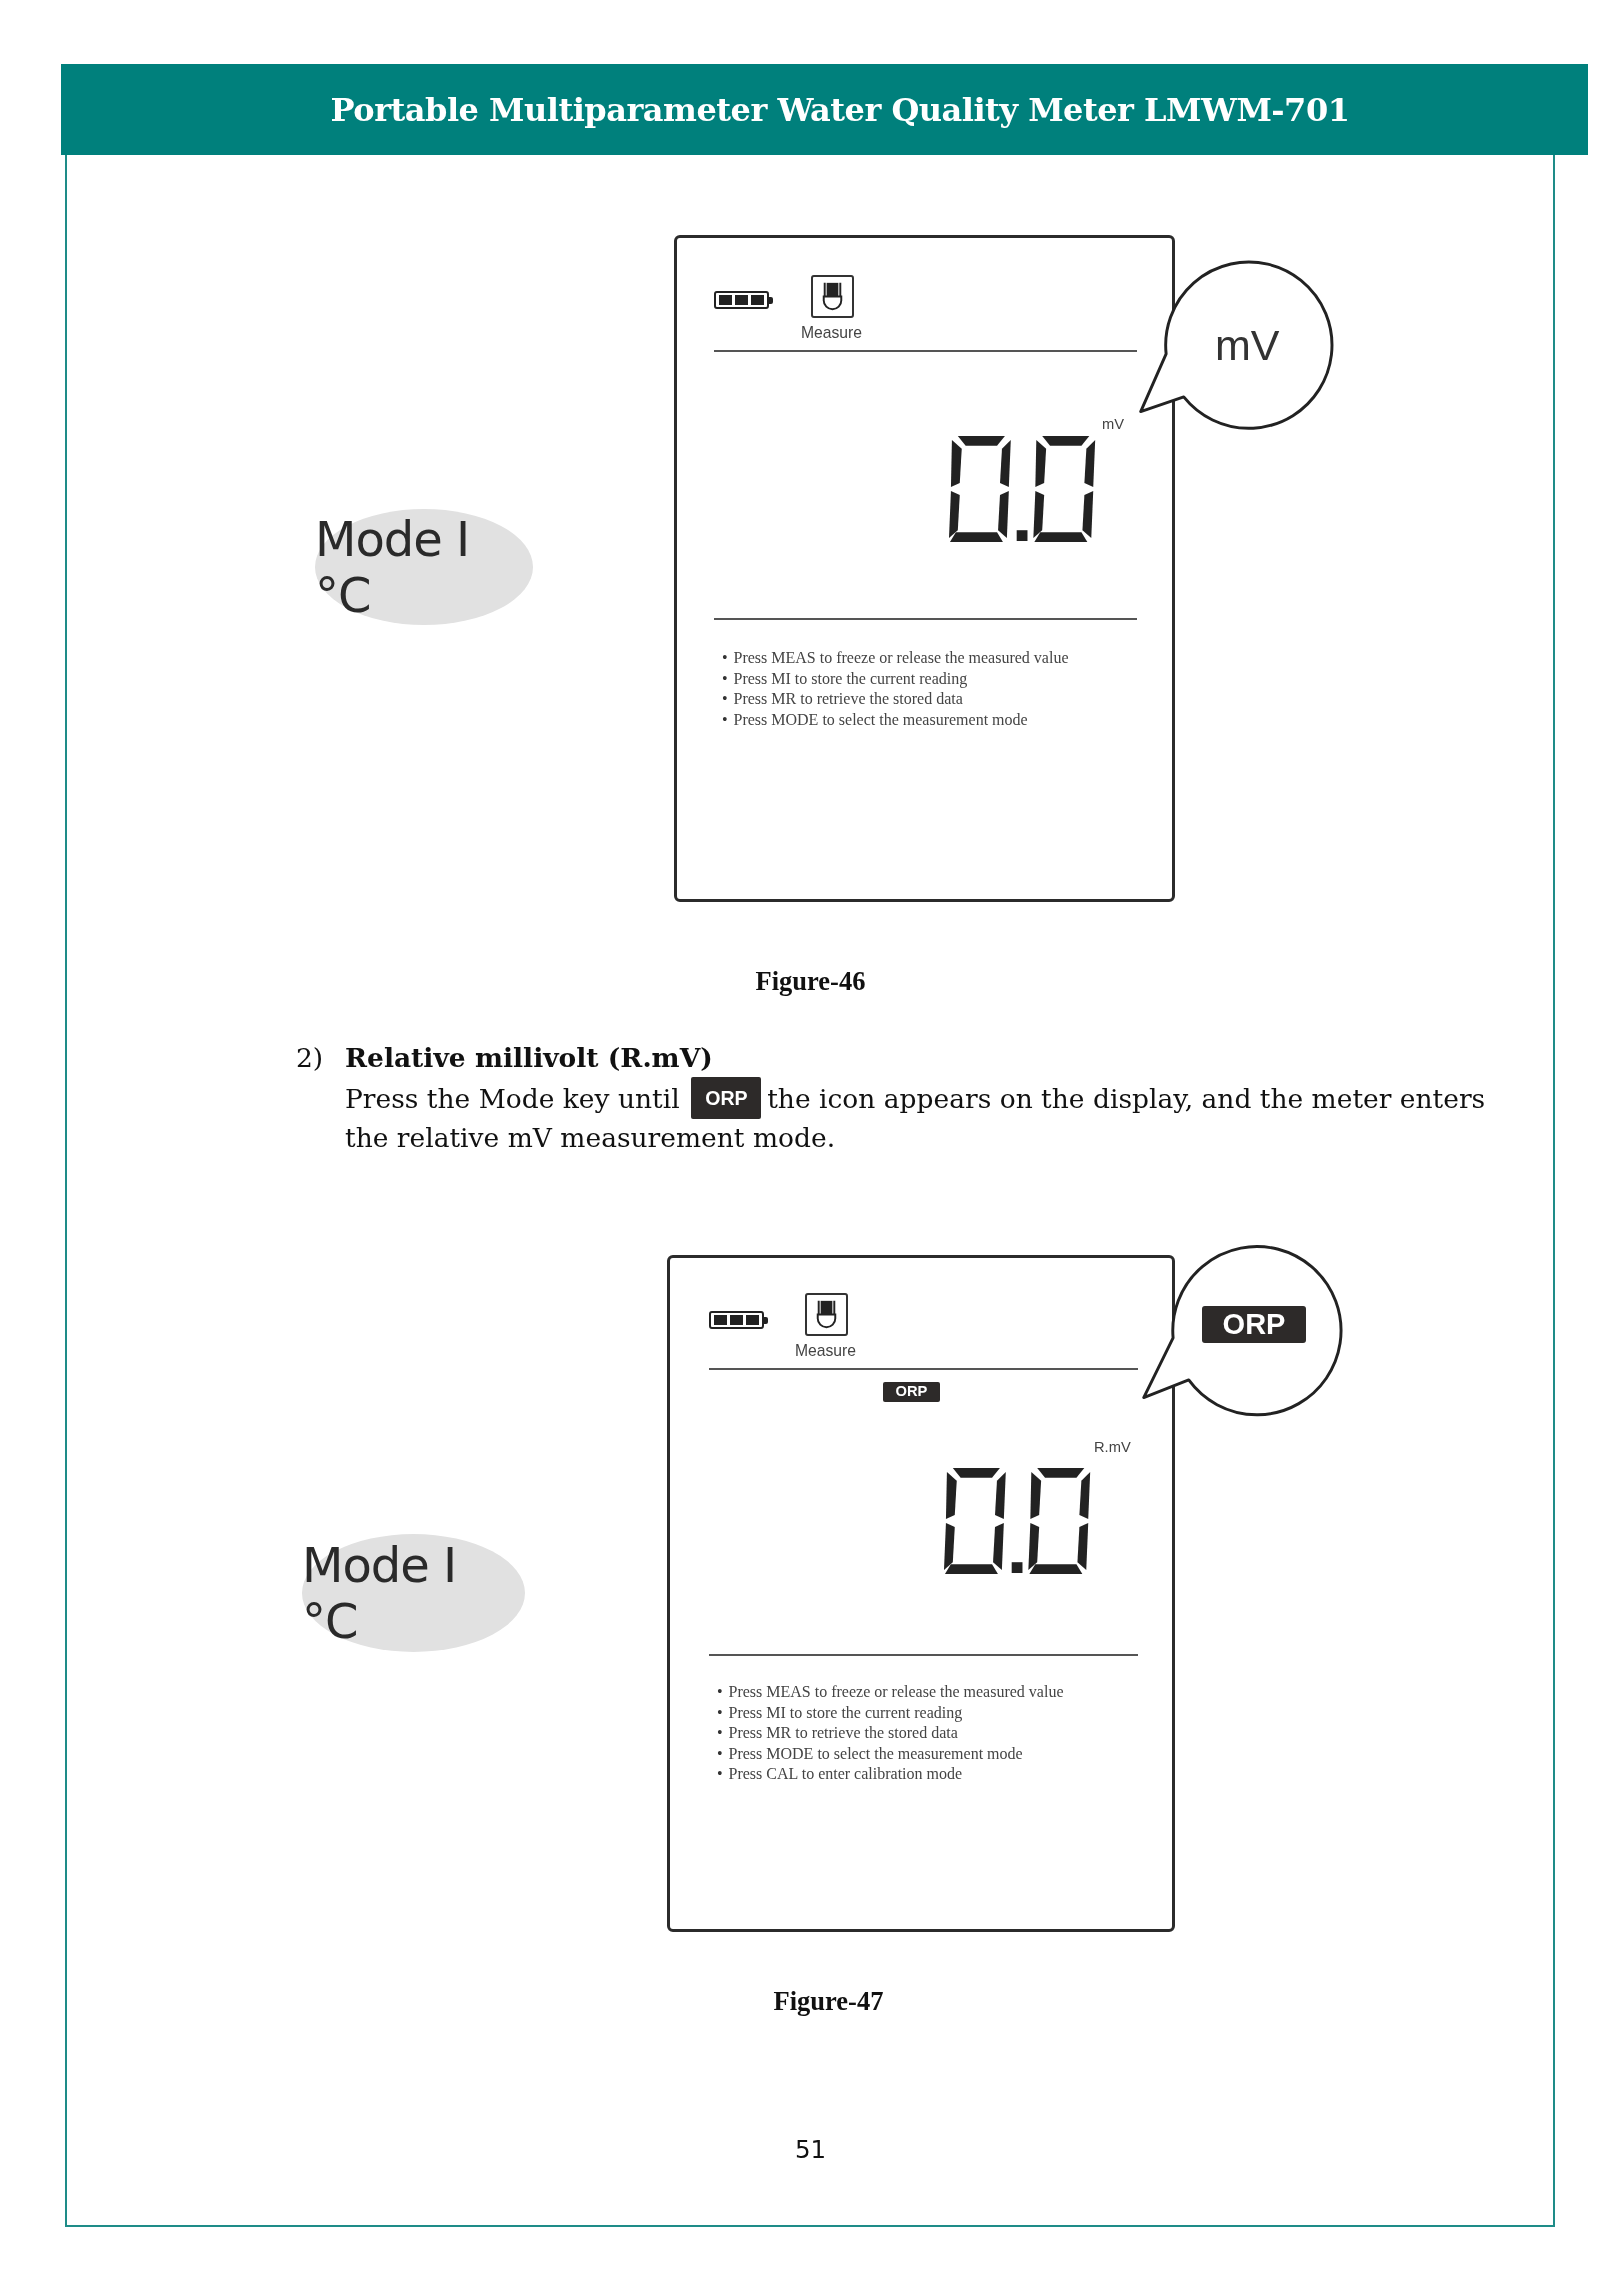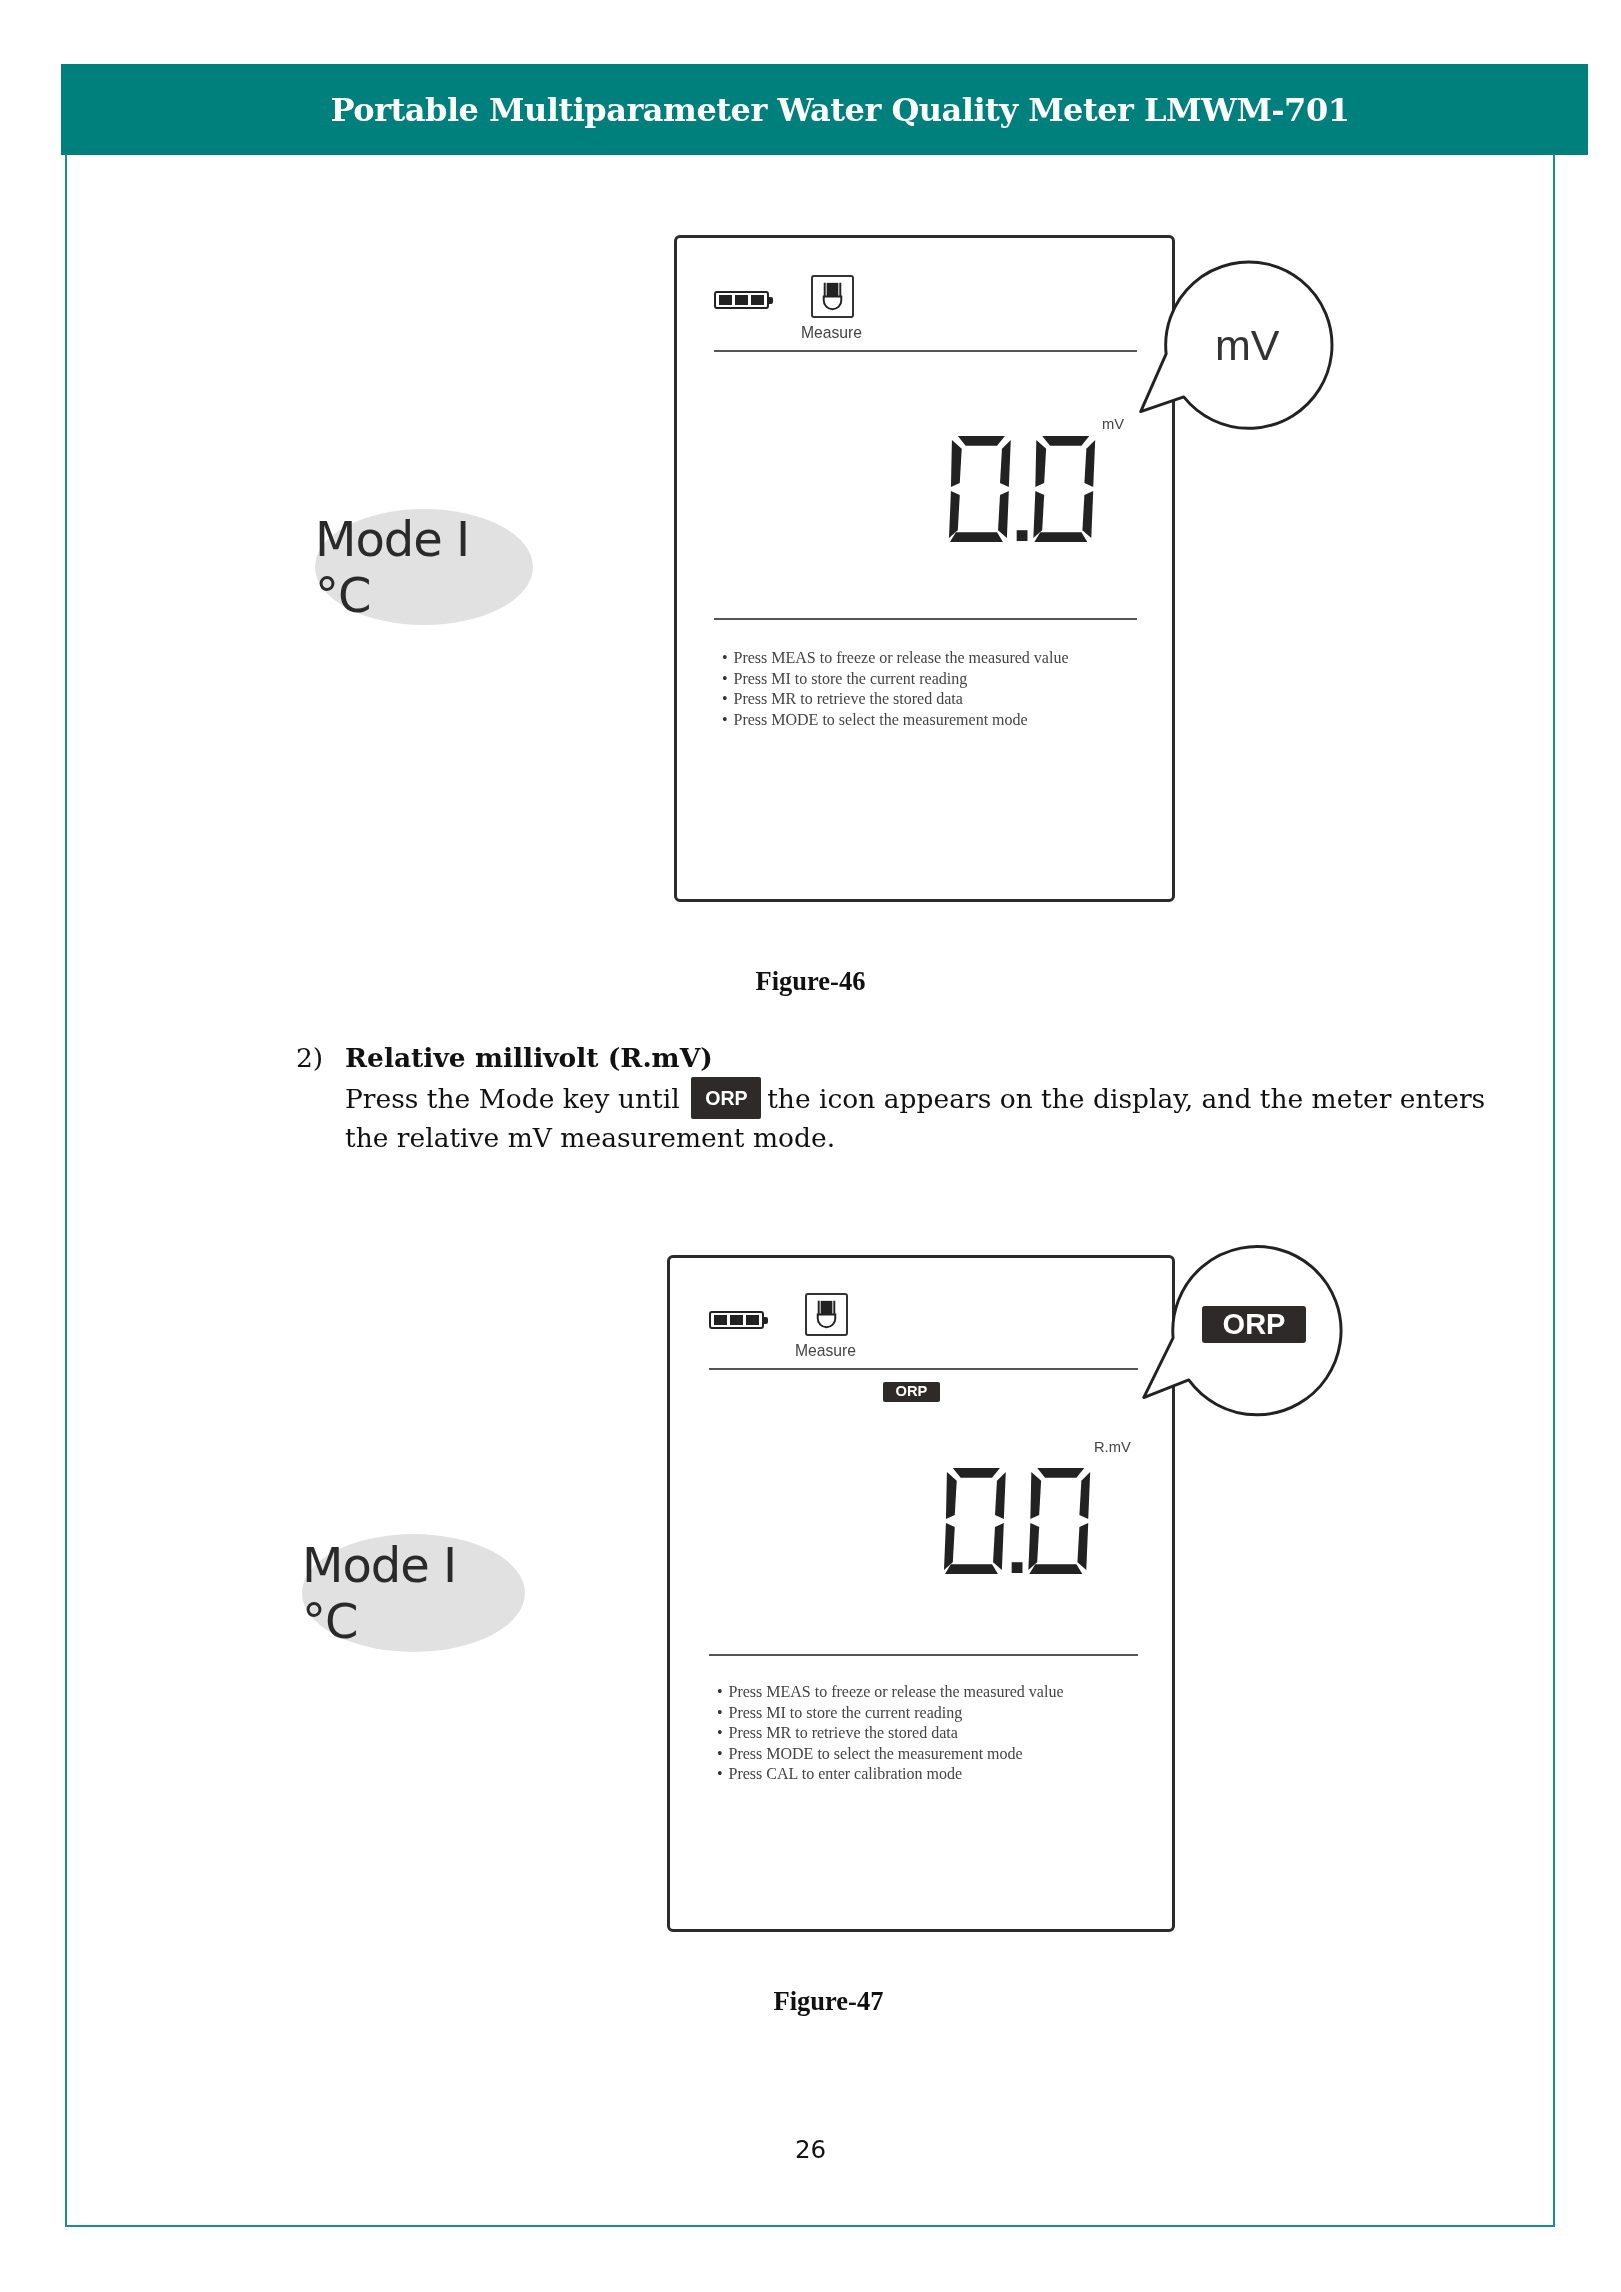--- a/index.html
+++ b/index.html
@@ -173,14 +173,14 @@
   </ul>
 </div>
 
 <svg class="bubble" style="left:1132px; top:1235px;" width="225" height="196" viewBox="0 0 230 200">
   <path d="M 42,105 A 86 86 0 1 1 58,148 L 12,166 Z" fill="#fff" stroke="#222" stroke-width="3" stroke-linejoin="round"></path>
 </svg>
 <span class="orp-chip" style="position:absolute; left:1202px; top:1306px; width:104px; height:37px; font-size:29px; line-height:37px; border-radius:2.9px;">ORP</span>
 
 <div class="caption" style="top:1986px;margin-left:18px;">Figure-47</div>
 
-<div class="page-number">26</div>
+<div class="page-number">51</div>
 
 
 </body></html>

